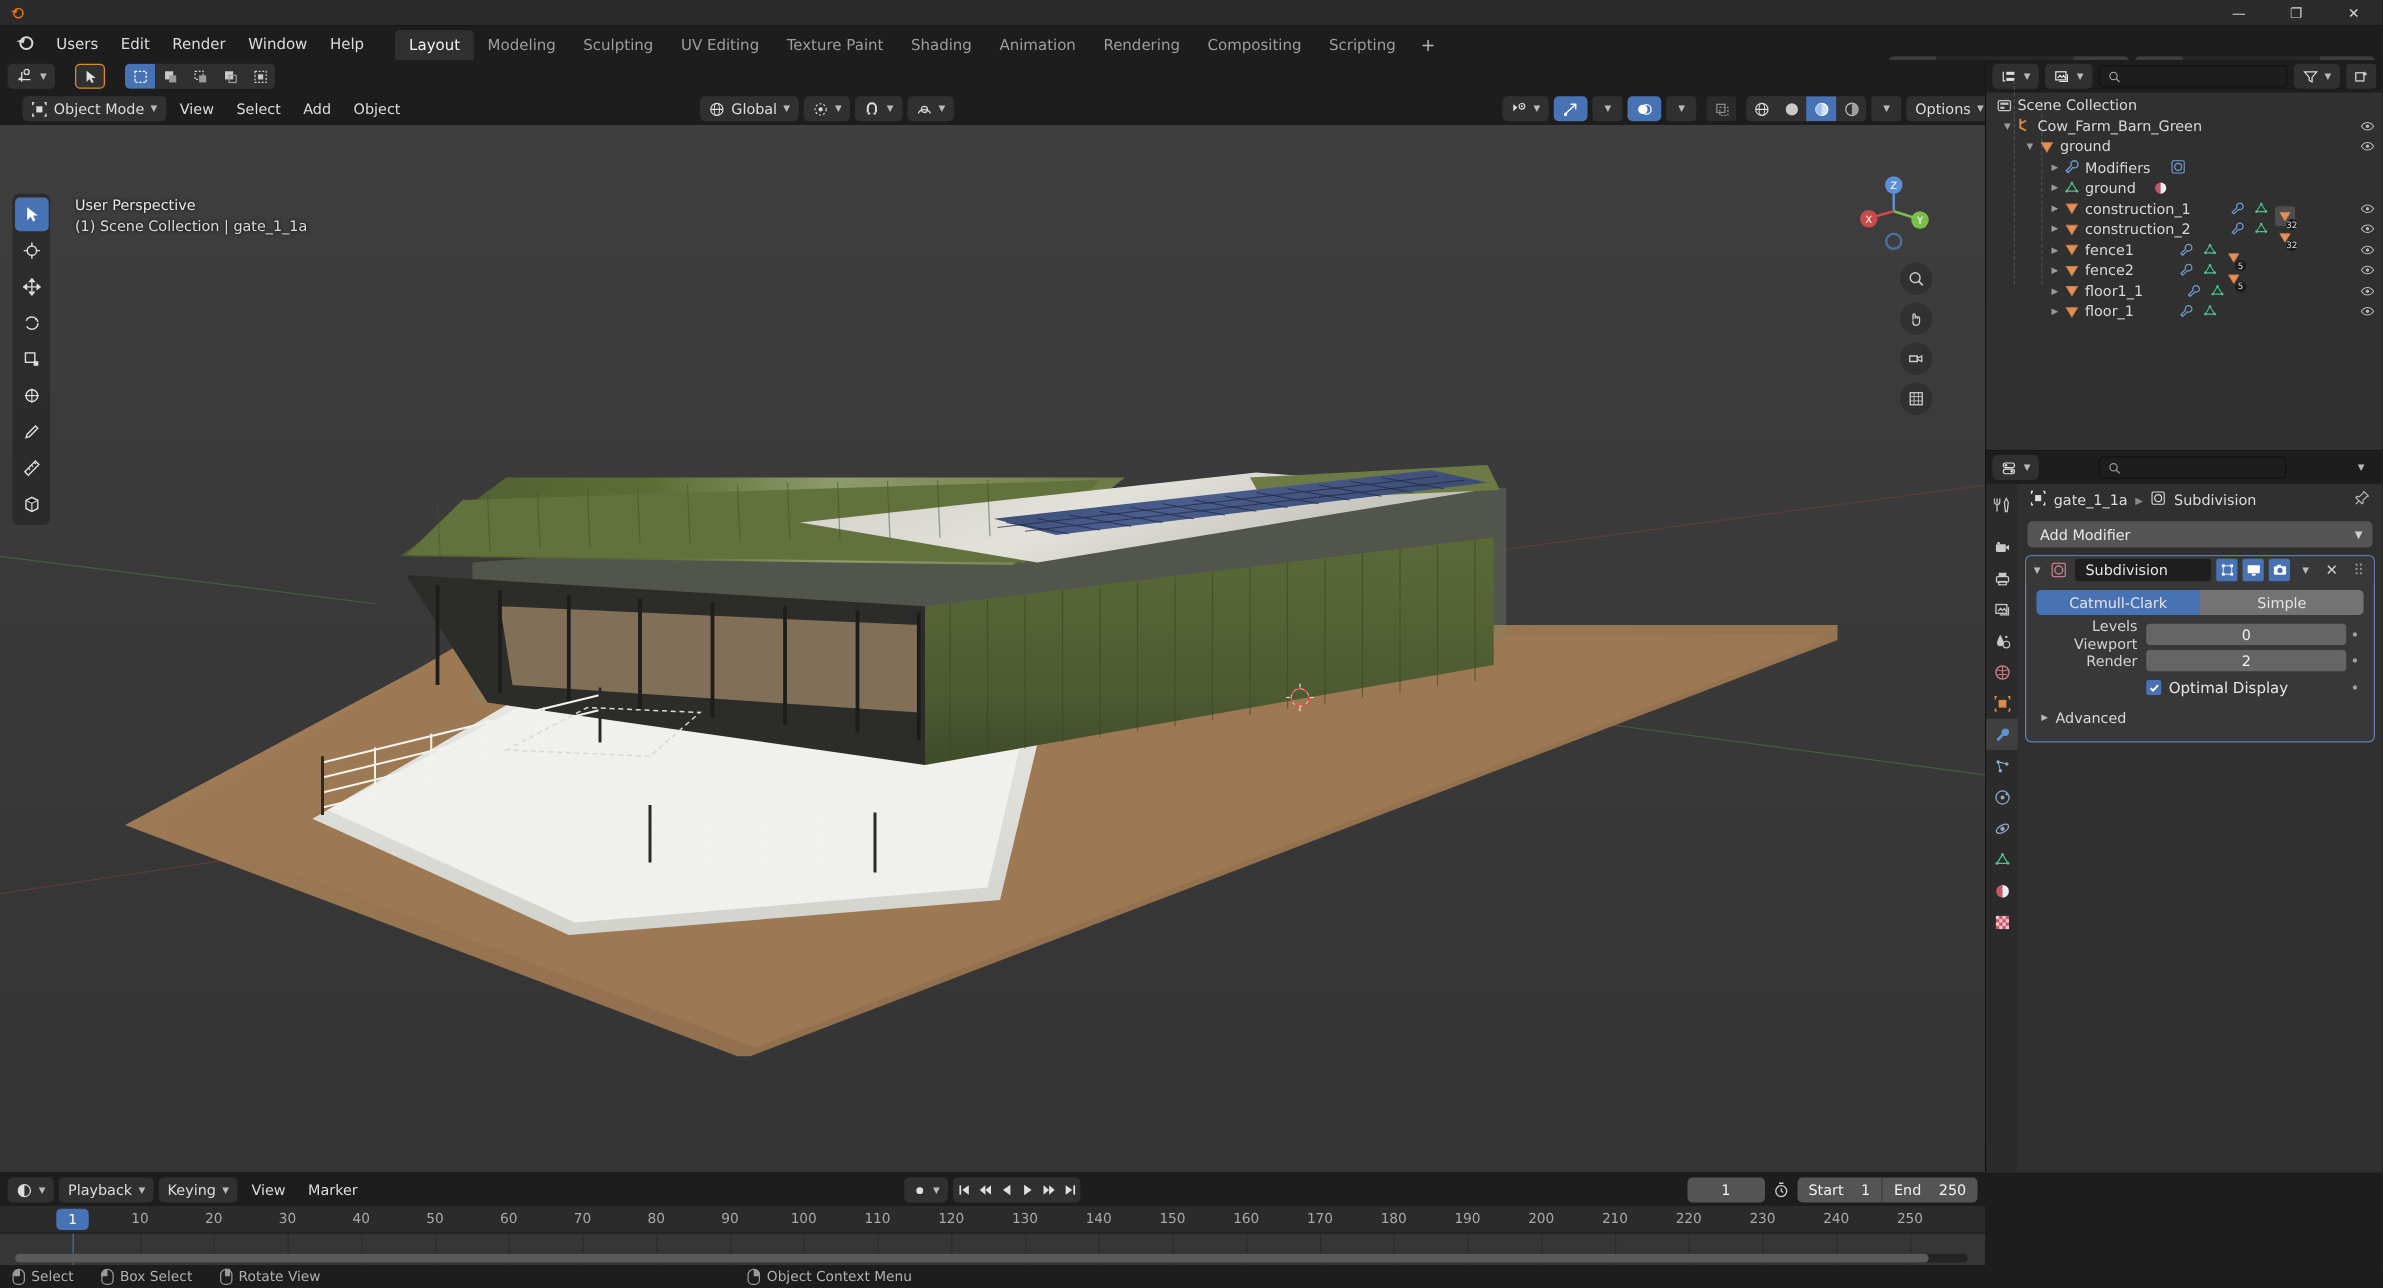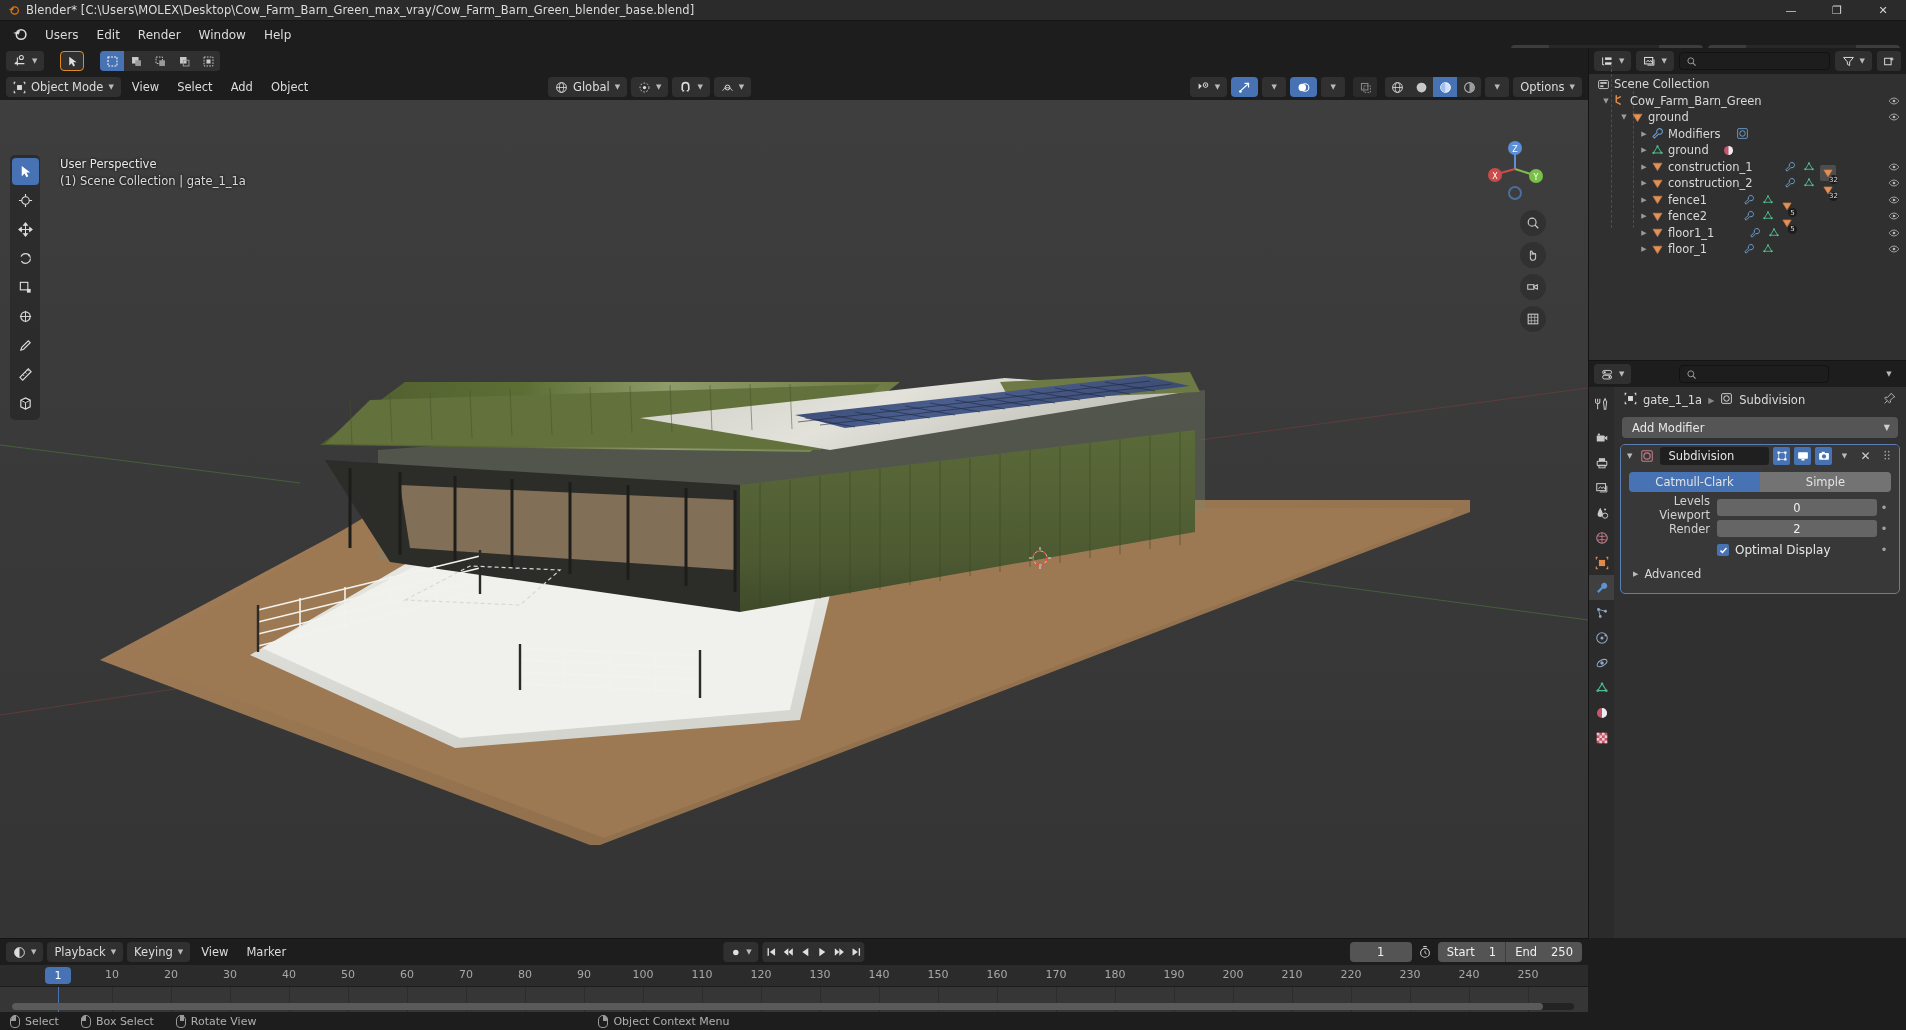--- a/index.html
+++ b/index.html
@@ -50,21 +50,21 @@
 
   
   .viewport-area{
     position:absolute; left:0; top:48px; width:1588px; height:890px; background:#303030;
   }
   .vp-header{
     position:absolute; left:0; top:0; width:100%; height:52px; background:#1d1d1d;
   }
   .vp-row{ position:absolute; left:0; display:flex; align-items:center; height:26px; padding-left:6px; gap:4px; width:100%;}
   .vp-row.r1{ top:0; }
-  .vp-row.r2{ top:26px; }
+  .vp-row.r2{ top:26px;margin-left:12px; }
   .hbtn{
     height:20px; display:flex;align-items:center;gap:5px;
     background:#303030;border-radius:4px;padding:0 7px;font-size:11.5px;color:#dcdcdc;white-space:nowrap;
   }
   .hbtn.plain{ background:transparent; }
   .hbtn.sel{ background:#4772b3; }
   .caret{ font-size:7px; color:#b9b9b9; }
   .sep{ width:8px; }
   .iconbox{
     width:24px;height:20px;background:#303030;display:flex;align-items:center;justify-content:center;border-radius:3px;
@@ -209,40 +209,52 @@
 <body>
 
 <div id="app">
 
   <div class="titlebar">
     <svg class="blogo" viewBox="0 0 32 32">
       <circle cx="19" cy="16" r="9" fill="none" stroke="#ea7600" stroke-width="3"></circle>
       <path d="M4 13 L17 9 L15 16 Z" fill="#ea7600"></path>
       <circle cx="19" cy="16" r="4" fill="#2b2b2b"></circle>
     </svg>
-    <span class="ttext">Blender* [C:\Users\MOLEX\Desktop\Cow_Farm_Barn_Green_max_vray/Cow_Farm_Barn_Green_blender_base.blend]</span>
     <div class="winbtns">
       <div class="winbtn">—</div>
       <div class="winbtn">❐</div>
       <div class="winbtn close">✕</div>
     </div>
   </div>
 
   <div class="topbar">
     <svg class="blogo2" viewBox="0 0 32 32">
       <circle cx="19" cy="16" r="9" fill="none" stroke="#d8d8d8" stroke-width="3"></circle>
       <path d="M4 13 L17 9 L15 16 Z" fill="#d8d8d8"></path>
       <circle cx="19" cy="16" r="4" fill="#1d1d1d"></circle>
     </svg>
     <div class="menuitem">Users</div>
     <div class="menuitem">Edit</div>
     <div class="menuitem">Render</div>
     <div class="menuitem">Window</div>
     <div class="menuitem">Help</div>
 
+    <div class="wstabs">
+      <div class="wstab active">Layout</div>
+      <div class="wstab">Modeling</div>
+      <div class="wstab">Sculpting</div>
+      <div class="wstab">UV Editing</div>
+      <div class="wstab">Texture Paint</div>
+      <div class="wstab">Shading</div>
+      <div class="wstab">Animation</div>
+      <div class="wstab">Rendering</div>
+      <div class="wstab">Compositing</div>
+      <div class="wstab">Scripting</div>
+      <div class="wstab plus">+</div>
+    </div>
 
     <div class="topright">
       <div class="idblock">
         <div class="idicon">
           <svg width="13" height="13" viewBox="0 0 16 16">
             <path d="M6 2 C6 2 3 7 3 9.5 A3 3 0 0 0 9 9.5 C9 7 6 2 6 2Z" fill="#e8e8e8"></path>
             <circle cx="11.5" cy="11" r="3" fill="none" stroke="#e8e8e8" stroke-width="1.1"></circle>
             <circle cx="11.5" cy="4" r="1.1" fill="#e8e8e8"></circle>
           </svg>
         </div>

